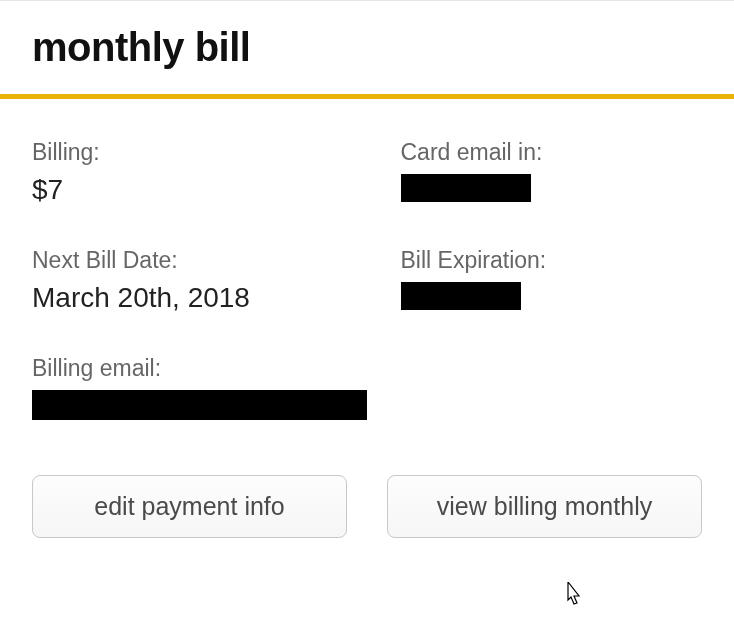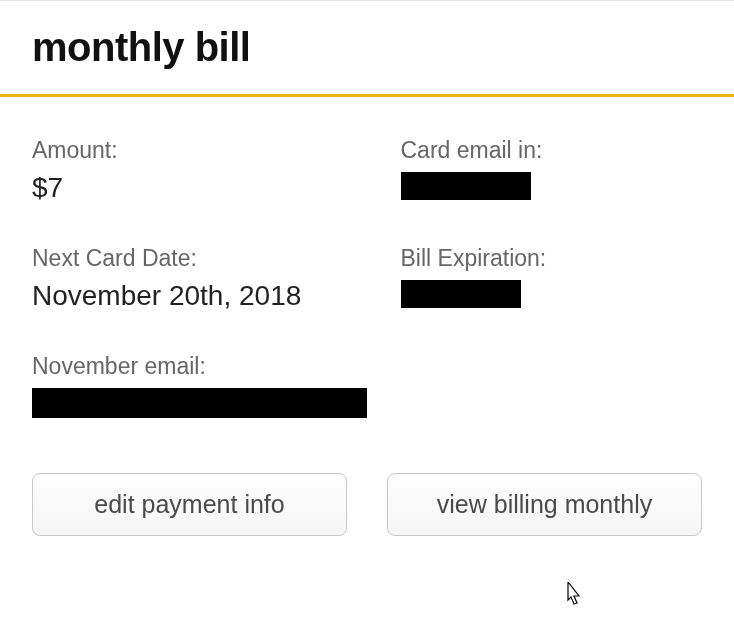--- a/index.html
+++ b/index.html
@@ -12,21 +12,21 @@
       background: #fff;
       width: 734px;
       height: 622px;
       overflow: hidden;
     }
     .page {
       border-top: 1px solid #e5e5e5;
     }
     .header {
       padding: 24px 32px;
-      border-bottom: 3px solid #eab308;
+      border-bottom: 5px solid #eab308;
     }
     .title {
       font-size: 40px;
       font-weight: 700;
       color: #111;
       letter-spacing: -0.5px;
     }
     .content {
       padding: 40px 32px 20px 32px;
     }
@@ -98,47 +98,47 @@
 
 <div class="page">
   <div class="header">
     <h1 class="title">monthly bill</h1>
   </div>
 
   <div class="content">
 
     <div class="row">
       <div class="col col-left">
-        <div class="label">Amount:</div>
+        <div class="label">Billing:</div>
         <div class="value">$7</div>
       </div>
       <div class="col col-right">
         <div class="label">Card email in:</div>
         <div class="value">
           <span class="redacted card-ending"></span>
         </div>
       </div>
     </div>
 
     <div class="row">
       <div class="col col-left">
-        <div class="label">Next Card Date:</div>
-        <div class="value">November 20th, 2018</div>
+        <div class="label">Next Bill Date:</div>
+        <div class="value">March 20th, 2018</div>
       </div>
       <div class="col col-right">
         <div class="label">Bill Expiration:</div>
         <div class="value">
           <span class="redacted card-exp"></span>
         </div>
       </div>
     </div>
 
     <div class="row">
       <div class="col">
-        <div class="label">November email:</div>
+        <div class="label">Billing email:</div>
         <div class="value">
           <span class="redacted email"></span>
         </div>
       </div>
     </div>
 
     <div class="actions">
       <button class="btn">edit payment info</button>
       <button class="btn">view billing monthly</button>
     </div>

